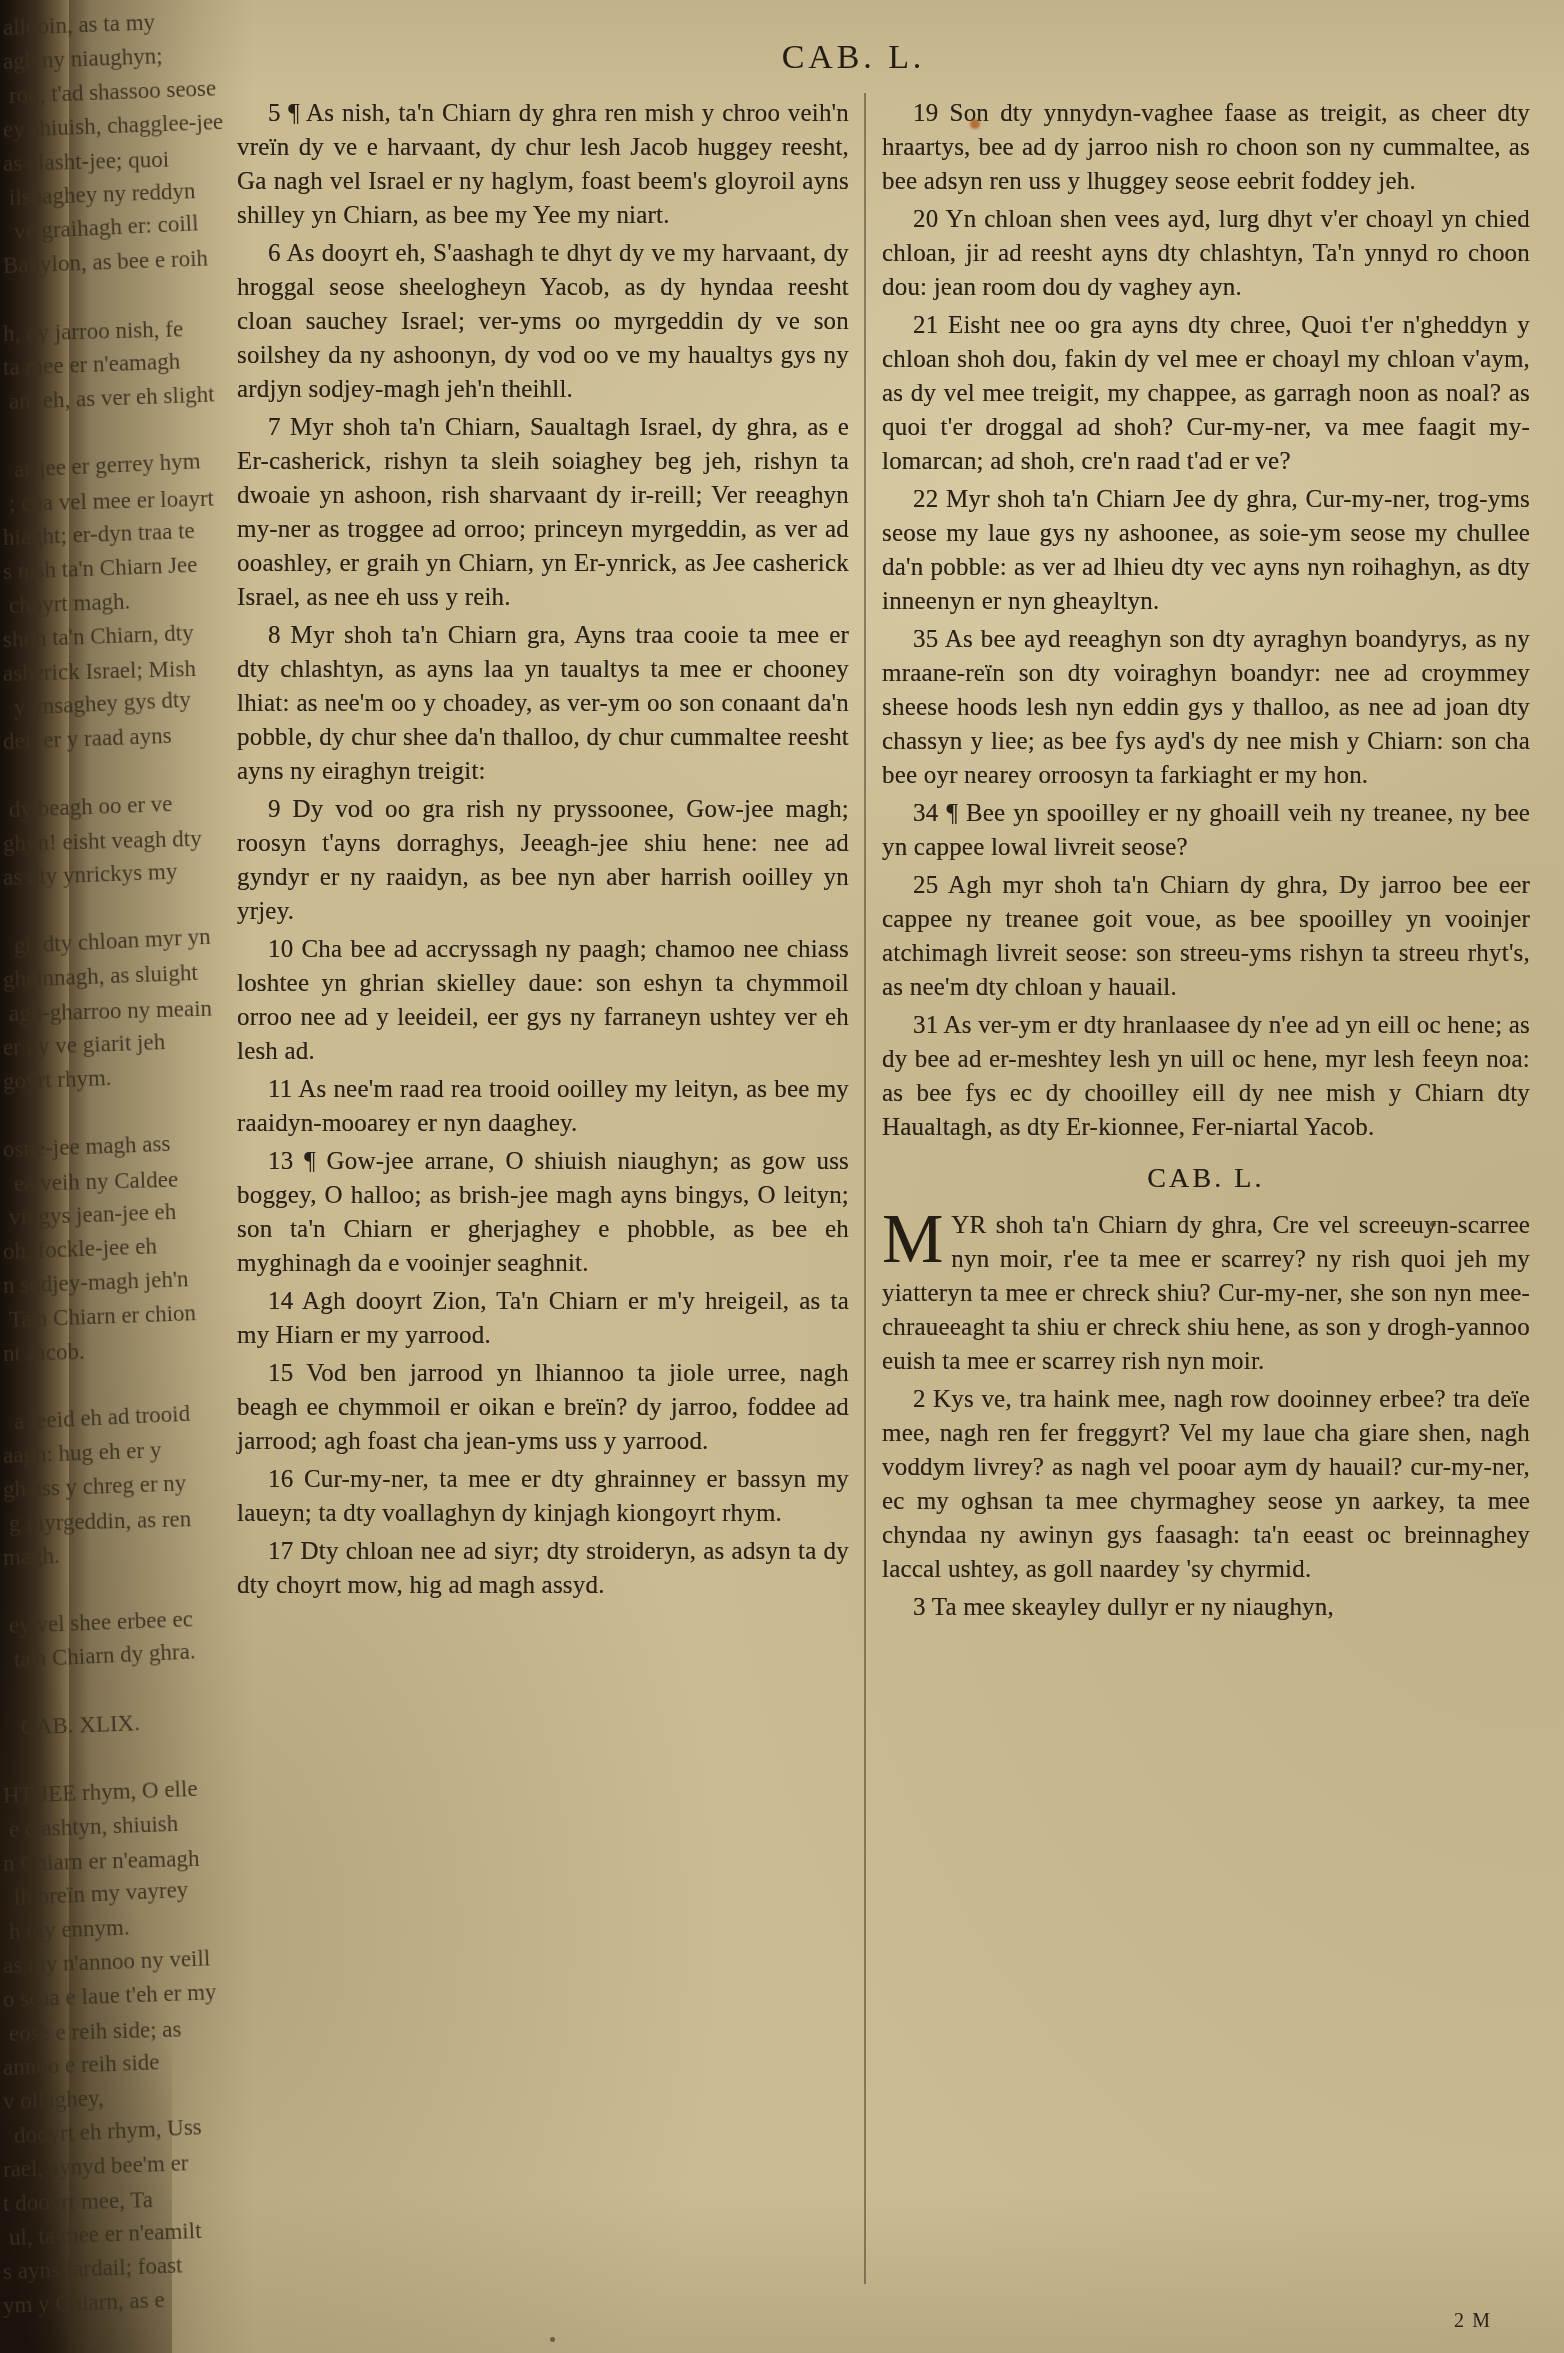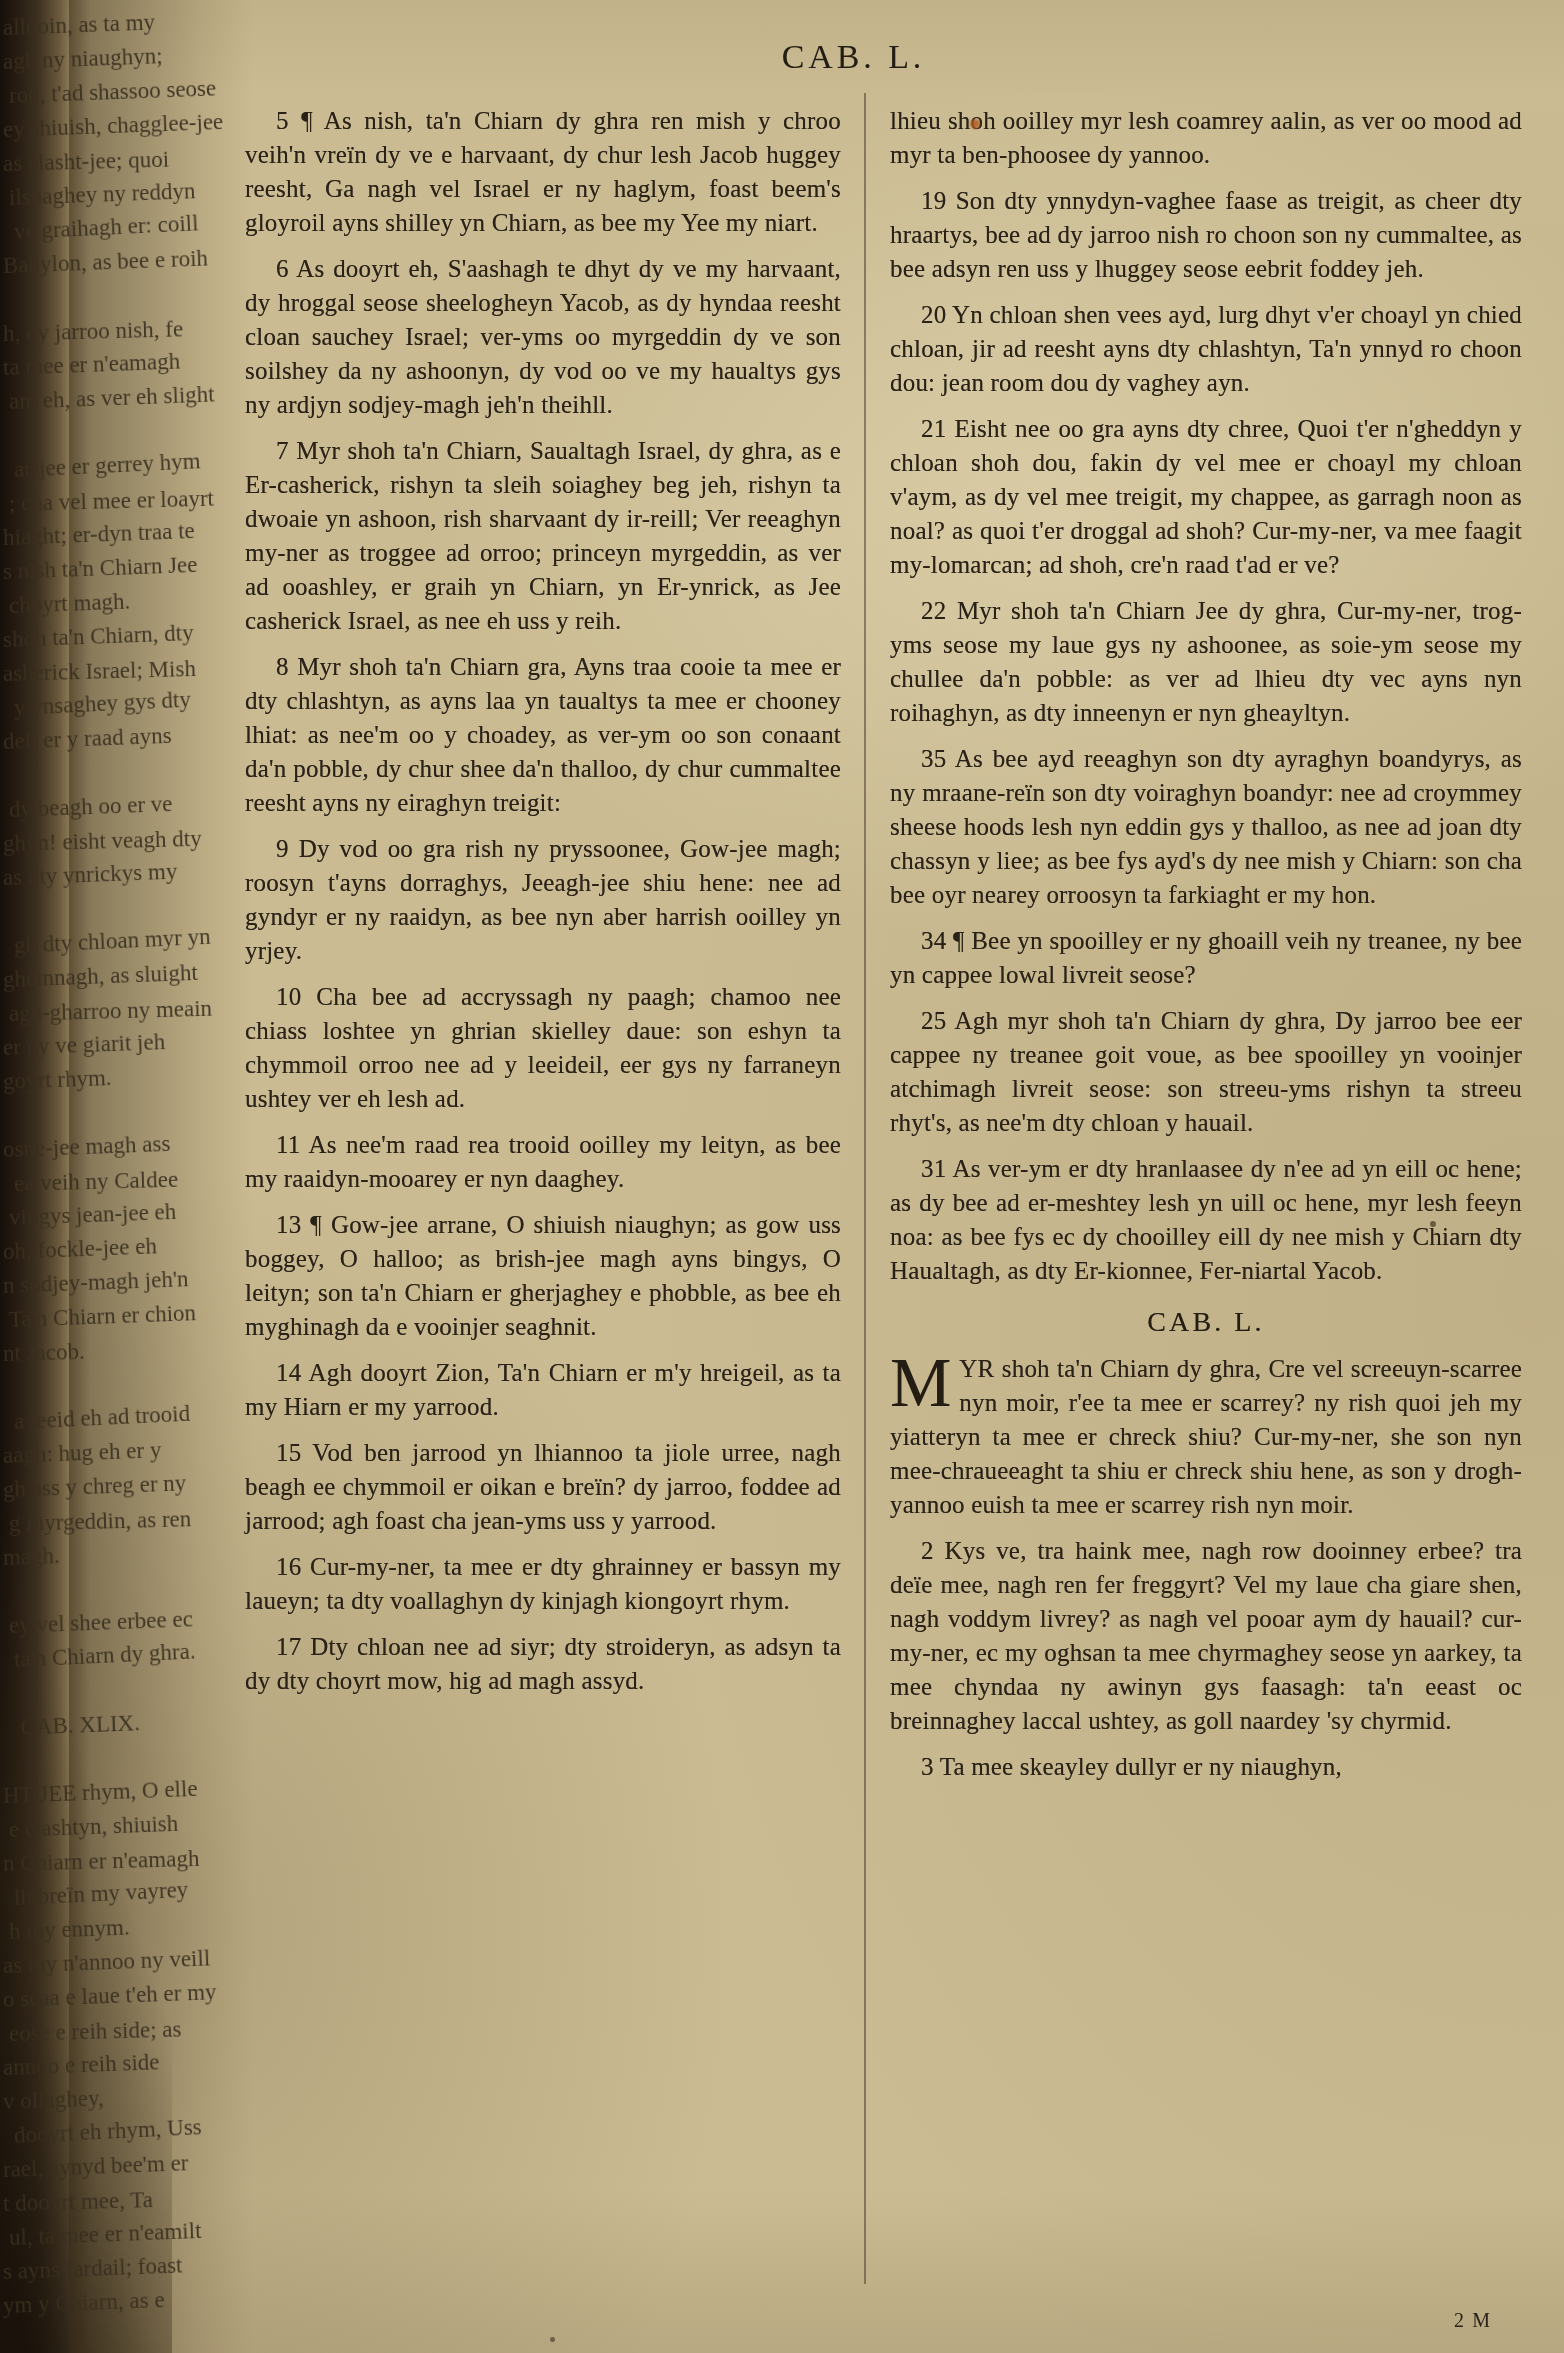--- a/index.html
+++ b/index.html
@@ -63,21 +63,21 @@
     letter-spacing:0.2px;
     color:#2a2218;
     text-shadow:0 0 0.4px rgba(42,34,24,0.55);
   }
   .col-left  { left:0;   width:620px; }
   .col-right { left:645px; width:656px; }
   .column-rule {
     position:absolute; left:631px; top:89px; width:1.6px; height:2191px;
     background:rgba(76,62,42,0.55);
   }
-  .verse { margin:12px; text-indent:31px; }
+  .verse { margin:4px; text-indent:31px; }
   .verse.cont, .verse.opening { text-indent:0; }
   .chapter-heading {
     text-align:center; font-size:28px; letter-spacing:3.1px;
     margin:17px 0 12.5px 0; color:#241d14;
   }
   .dropcap {
     float:left; font-size:69px; line-height:55px;
     padding:4.7px 7.8px 0 0; color:#241d14;
   }
   .signature {
@@ -186,21 +186,20 @@
         <p class="verse">10 Cha bee ad accryssagh ny paagh; chamoo nee chiass loshtee yn ghrian skielley daue: son eshyn ta chymmoil orroo nee ad y leeideil, eer gys ny farraneyn ushtey ver eh lesh ad.</p>
         <p class="verse">11 As nee'm raad rea trooid ooilley my leityn, as bee my raaidyn-mooarey er nyn daaghey.</p>
         <p class="verse">13 ¶ Gow-jee arrane, O shiuish niaughyn; as gow uss boggey, O halloo; as brish-jee magh ayns bingys, O leityn; son ta'n Chiarn er gherjaghey e phobble, as bee eh myghinagh da e vooinjer seaghnit.</p>
         <p class="verse">14 Agh dooyrt Zion, Ta'n Chiarn er m'y hreigeil, as ta my Hiarn er my yarrood.</p>
         <p class="verse">15 Vod ben jarrood yn lhiannoo ta jiole urree, nagh beagh ee chymmoil er oikan e breïn? dy jarroo, foddee ad jarrood; agh foast cha jean-yms uss y yarrood.</p>
         <p class="verse">16 Cur-my-ner, ta mee er dty ghrainney er bassyn my laueyn; ta dty voallaghyn dy kinjagh kiongoyrt rhym.</p>
         <p class="verse">17 Dty chloan nee ad siyr; dty stroideryn, as adsyn ta dy dty choyrt mow, hig ad magh assyd.</p>
       </div>
 
     <div class="col col-right">
-      <p class="verse cont">lhieu shoh ooilley myr lesh coamrey aalin, as ver oo mood ad myr ta ben-phoosee dy yannoo.</p>
 
       <div>
           <p class="verse">19 Son dty ynnydyn-vaghee faase as treigit, as cheer dty hraartys, bee ad dy jarroo nish ro choon son ny cummaltee, as bee adsyn ren uss y lhuggey seose eebrit foddey jeh.</p>
           <p class="verse">20 Yn chloan shen vees ayd, lurg dhyt v'er choayl yn chied chloan, jir ad reesht ayns dty chlashtyn, Ta'n ynnyd ro choon dou: jean room dou dy vaghey ayn.</p>
           <p class="verse">21 Eisht nee oo gra ayns dty chree, Quoi t'er n'gheddyn y chloan shoh dou, fakin dy vel mee er choayl my chloan v'aym, as dy vel mee treigit, my chappee, as garragh noon as noal? as quoi t'er droggal ad shoh? Cur-my-ner, va mee faagit my-lomarcan; ad shoh, cre'n raad t'ad er ve?</p>
           <p class="verse">22 Myr shoh ta'n Chiarn Jee dy ghra, Cur-my-ner, trog-yms seose my laue gys ny ashoonee, as soie-ym seose my chullee da'n pobble: as ver ad lhieu dty vec ayns nyn roihaghyn, as dty inneenyn er nyn gheayltyn.</p>
           <p class="verse">35 As bee ayd reeaghyn son dty ayraghyn boandyrys, as ny mraane-reïn son dty voiraghyn boandyr: nee ad croymmey sheese hoods lesh nyn eddin gys y thalloo, as nee ad joan dty chassyn y liee; as bee fys ayd's dy nee mish y Chiarn: son cha bee oyr nearey orroosyn ta farkiaght er my hon.</p>
           <p class="verse">34 ¶ Bee yn spooilley er ny ghoaill veih ny treanee, ny bee yn cappee lowal livreit seose?</p>
           <p class="verse">25 Agh myr shoh ta'n Chiarn dy ghra, Dy jarroo bee eer cappee ny treanee goit voue, as bee spooilley yn vooinjer atchimagh livreit seose: son streeu-yms rishyn ta streeu rhyt's, as nee'm dty chloan y hauail.</p>
           <p class="verse">31 As ver-ym er dty hranlaasee dy n'ee ad yn eill oc hene; as dy bee ad er-meshtey lesh yn uill oc hene, myr lesh feeyn noa: as bee fys ec dy chooilley eill dy nee mish y Chiarn dty Haualtagh, as dty Er-kionnee, Fer-niartal Yacob.</p>

